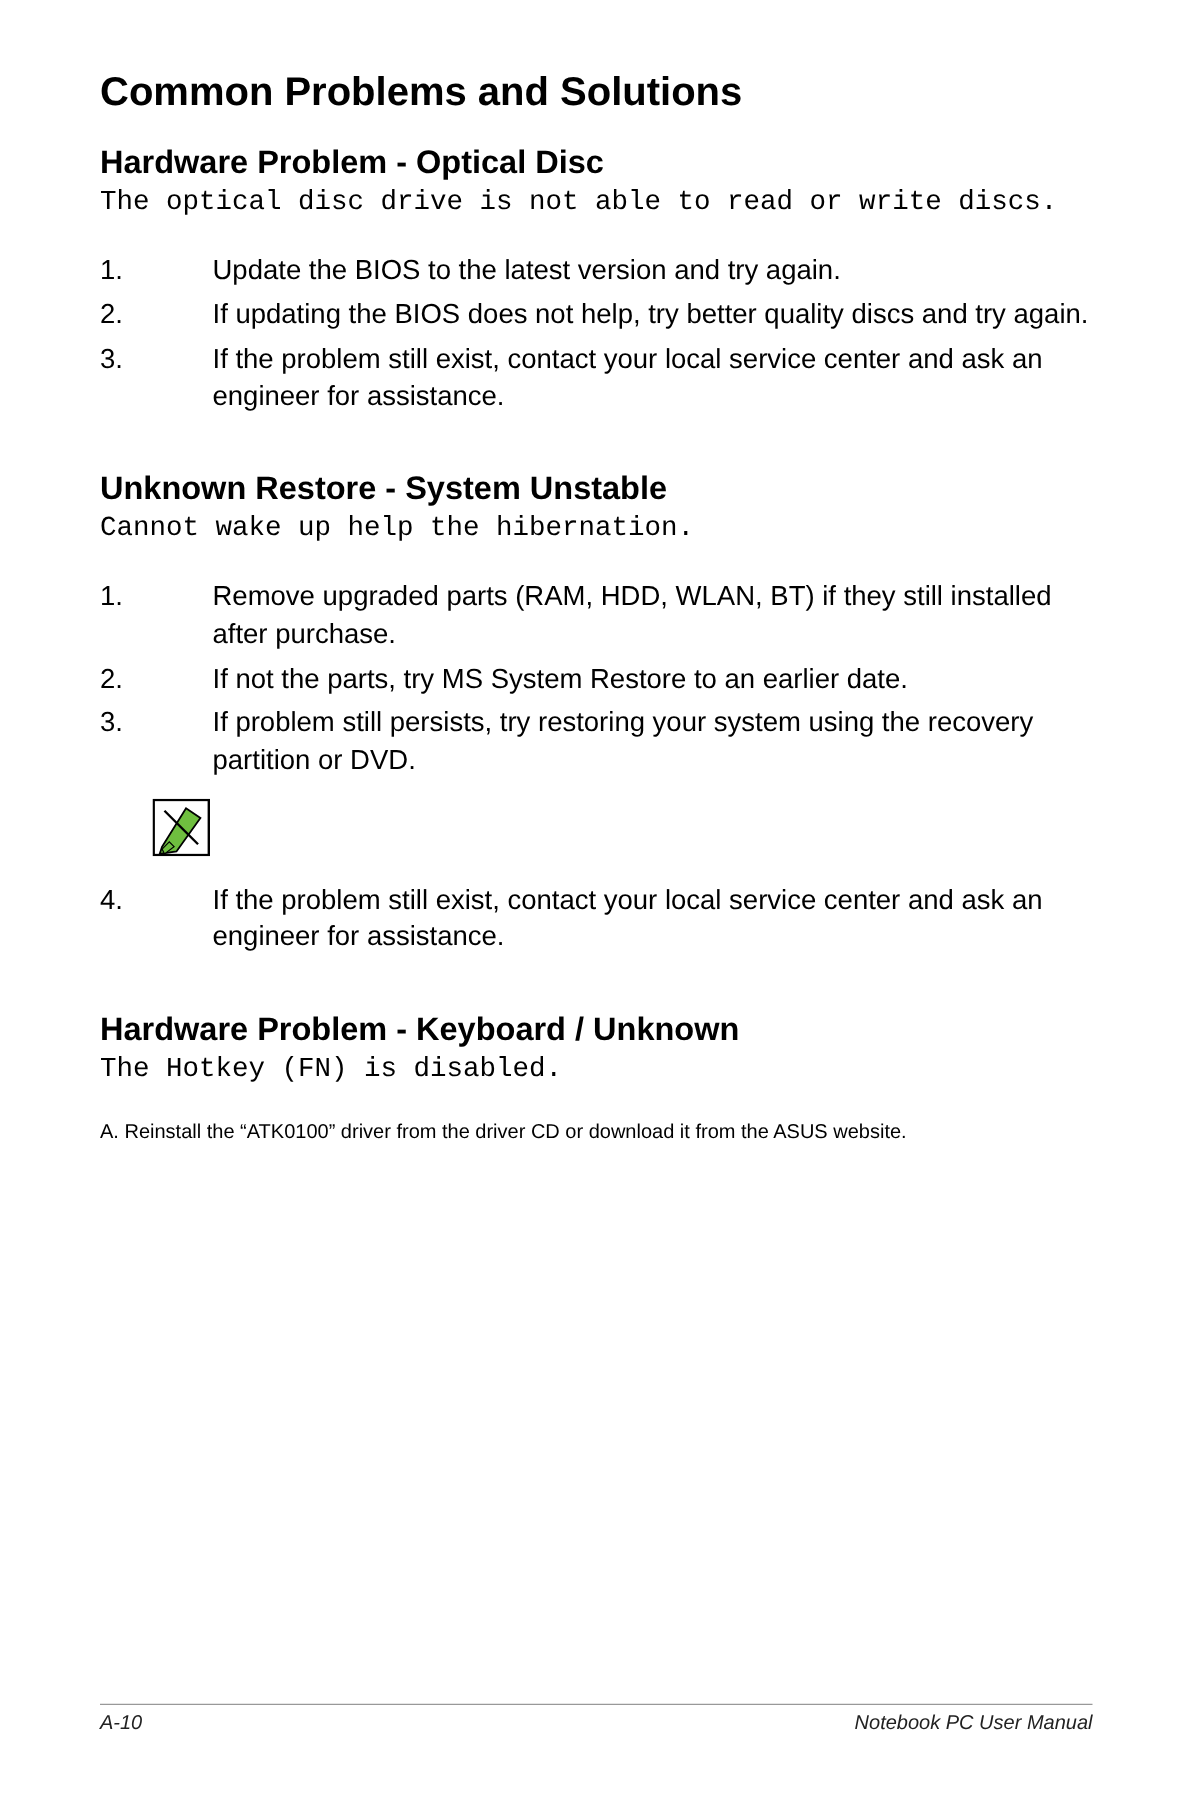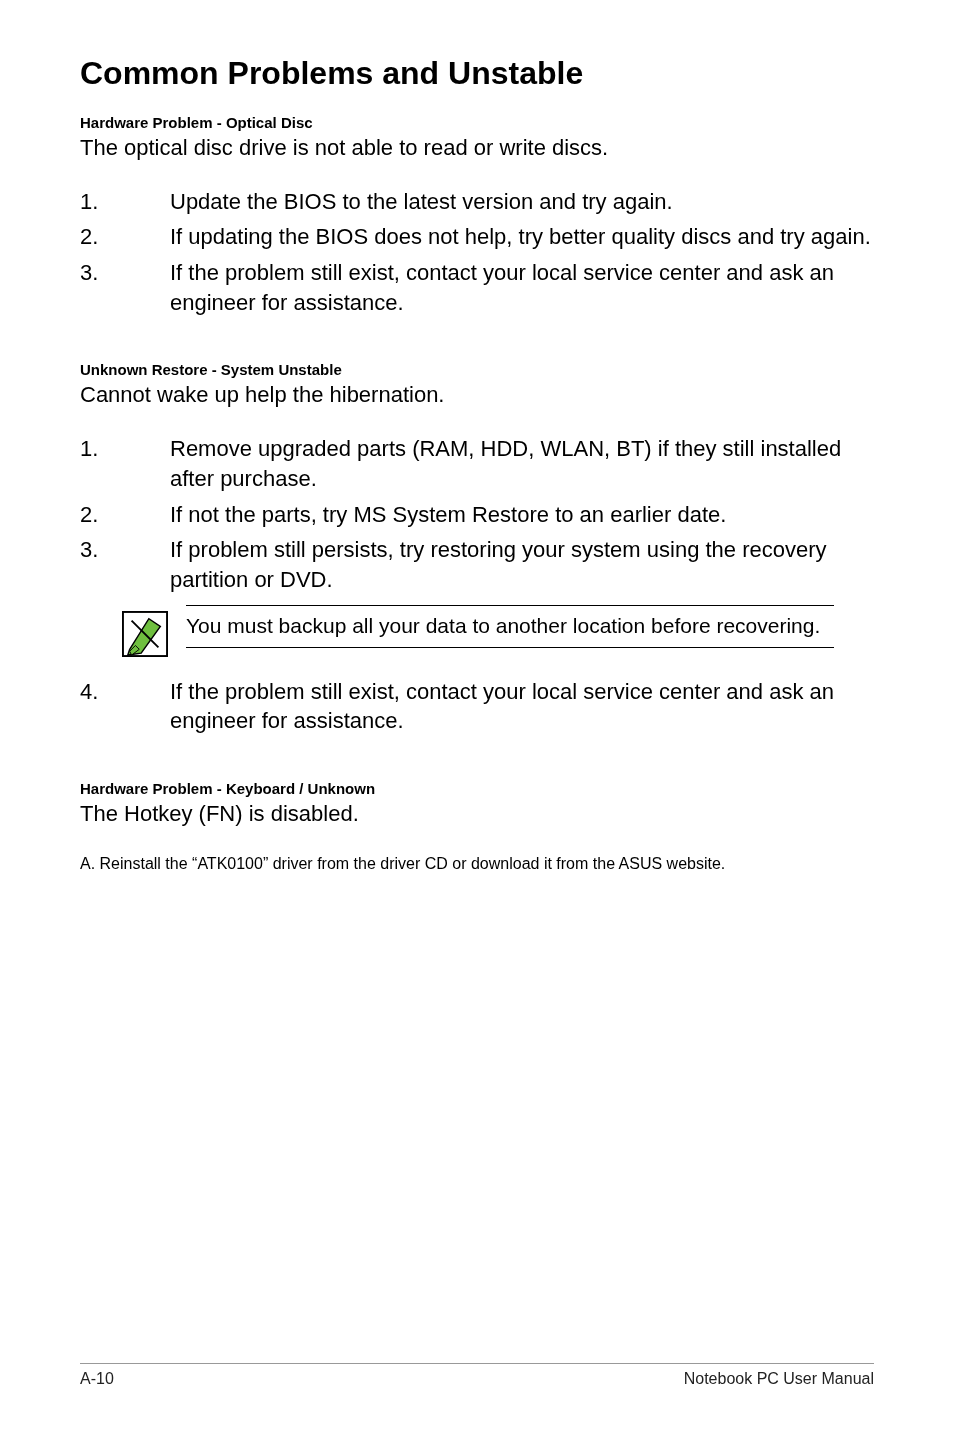--- a/index.html
+++ b/index.html
@@ -15,29 +15,30 @@
       color: #000000;
       position: relative;
       padding: 55px 80px 50px 80px;
     }
     h1 {
       font-size: 32px;
       font-weight: bold;
       margin-bottom: 22px;
     }
     h2 {
-      font-size: 15px;
+      font-size: 26px;
       font-weight: bold;
       margin-top: 4px;
       margin-bottom: 2px;
     }
     .subtitle {
       font-size: 22px;
       line-height: 1.35;
       margin-bottom: 24px;
+      font-family: Liberation Mono, monospace;
     }
     ol {
       list-style: none;
       margin-bottom: 38px;
     }
     ol li {
       font-size: 22px;
       line-height: 1.35;
       display: flex;
       margin-bottom: 6px;
@@ -81,29 +82,30 @@
       position: absolute;
       bottom: 50px;
       left: 80px;
       right: 80px;
       border-top: 1px solid #999;
       padding-top: 6px;
       display: flex;
       justify-content: space-between;
       font-size: 16px;
       color: #222;
+      font-style: italic;
     }
     .section-gap {
       height: 2px;
     }
   </style>
 </head>
 <body>
 
-<h1>Common Problems and Unstable</h1>
+<h1>Common Problems and Solutions</h1>
 
 <h2>Hardware Problem - Optical Disc</h2>
 <p class="subtitle">The optical disc drive is not able to read or write discs.</p>
 <ol>
   <li>
       <span class="num">1.</span>
       <span class="txt">Update the BIOS to the latest version and try again.</span>
     </li>
   <li>
       <span class="num">2.</span>
@@ -134,23 +136,20 @@
     </li>
 </ol>
 
 <div class="note-block">
   <svg class="note-icon" viewBox="0 0 48 48">
     <rect x="1" y="1" width="46" height="46" fill="none" stroke="#000" stroke-width="2"></rect>
     <path d="M 8 40 L 28 8 L 40 16 L 20 44 L 6 46 Z" fill="#6fbf3f" stroke="#000" stroke-width="1.5"></path>
     <line x1="10" y1="10" x2="38" y2="38" stroke="#000" stroke-width="2"></line>
     <path d="M 8 42 L 14 36 L 18 40 L 10 46 Z" fill="#6fbf3f" stroke="#000" stroke-width="1"></path>
   </svg>
-  <div class="note-text-wrap">
-    <p class="note-text">You must backup all your data to another location before recovering.</p>
-  </div>
 </div>
 
 <ol>
   <li>
       <span class="num">4.</span>
       <span class="txt">If the problem still exist, contact your local service center and ask an engineer for assistance.</span>
     </li>
 </ol>
 
 <div class="section-gap"></div>

